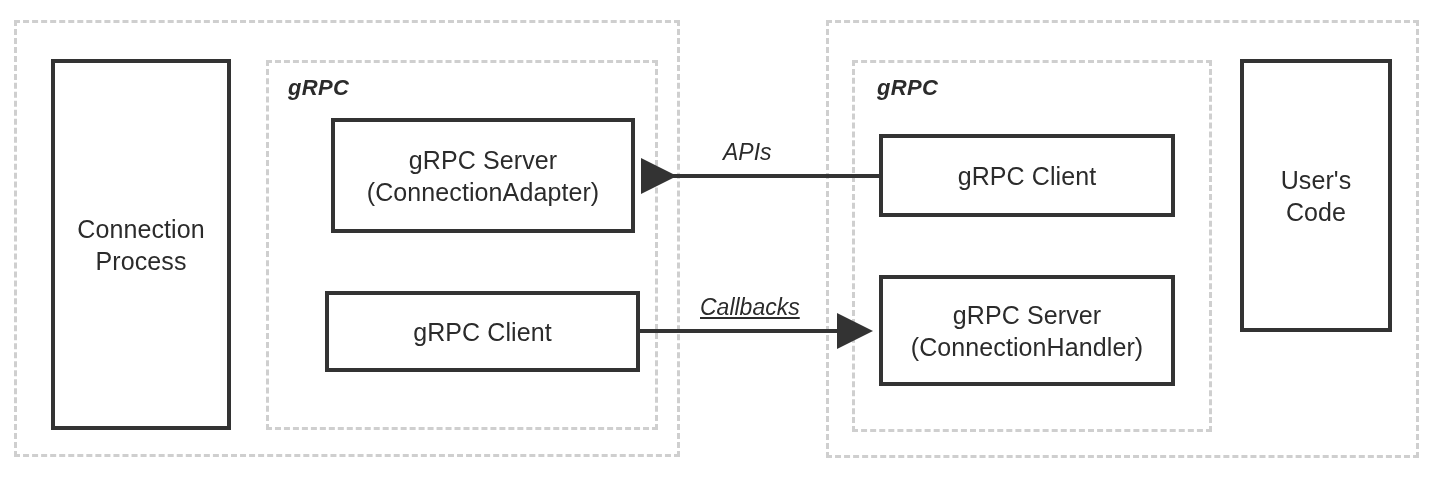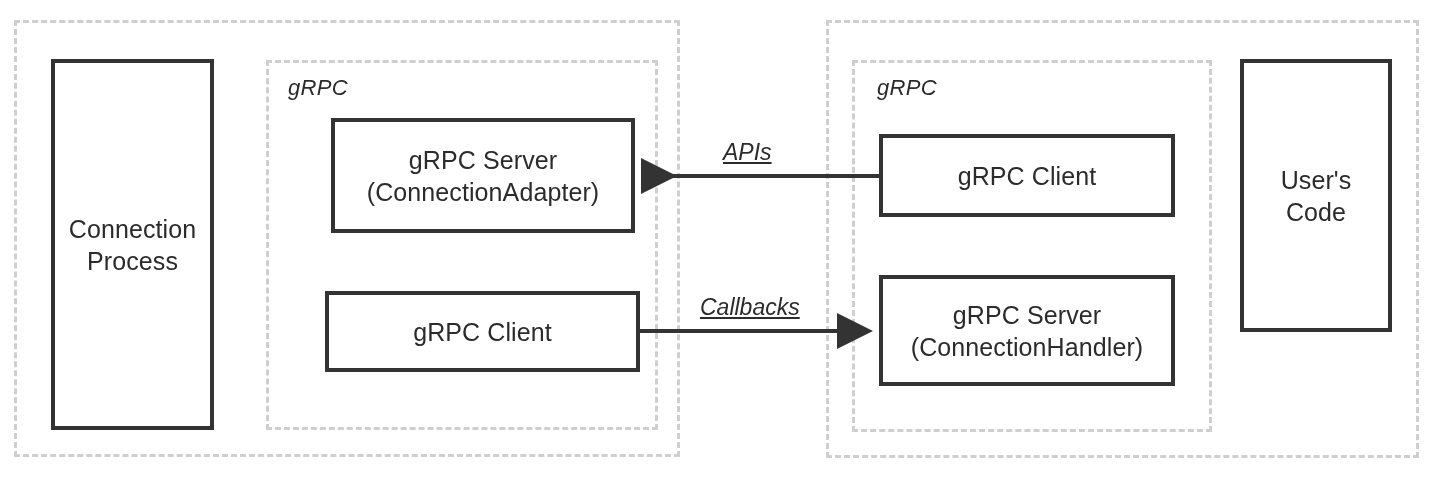--- a/index.html
+++ b/index.html
@@ -44,21 +44,21 @@
   .solid-box .box-text {
     display: block;
     white-space: pre-line;
     padding: 0 6px;
   }
 
   
   .group-label {
     position: absolute;
     font-style: italic;
-    font-weight: normal;
+    font-weight: bold;
     font-size: 22px;
     color: #2b2b2b;
     letter-spacing: 0.3px;
   }
 
   
   .arrow-label {
     position: absolute;
     font-style: italic;
     font-size: 23px;
@@ -80,21 +80,21 @@
 <body>
 
 <div id="canvas">
 
   <div class="dashed-box" style="left:14px; top:20px; width:666px; height:437px;"></div>
 
   <div class="dashed-box" style="left:266px; top:60px; width:392px; height:370px;"></div>
 
   <div class="group-label" style="left:288px; top:75px;">gRPC</div>
 
-  <div class="solid-box" style="left:51px; top:59px; width:163px; height:371px;">
+  <div class="solid-box" style="left:51px; top:59px; width:180px; height:371px;">
     <span class="box-text">Connection
 Process</span>
   </div>
 
   <div class="solid-box" style="left:331px; top:118px; width:304px; height:115px;">
     <span class="box-text">gRPC Server
 (ConnectionAdapter)</span>
   </div>
 
   <div class="solid-box" style="left:325px; top:291px; width:315px; height:81px;">
@@ -129,17 +129,17 @@
       <marker id="head-right" markerWidth="9" markerHeight="9" refX="8" refY="4.5" orient="auto" markerUnits="strokeWidth">
         <path d="M0,0 L0,9 L9,4.5 z" fill="#333333"></path>
       </marker>
     </defs>
 
     <line x1="879" y1="176" x2="645" y2="176" stroke="#333333" stroke-width="4" marker-end="url(#head-left)"></line>
 
     <line x1="640" y1="331" x2="869" y2="331" stroke="#333333" stroke-width="4" marker-end="url(#head-right)"></line>
   </svg>
 
-  <div class="arrow-label" style="left:723px; top:139px;text-decoration:underline;">APIs</div>
+  <div class="arrow-label" style="left:723px; top:139px;">APIs</div>
 
   <div class="arrow-label" style="left:700px; top:294px;text-decoration:underline;">Callbacks</div>
 
 </div>
 
 </body></html>

